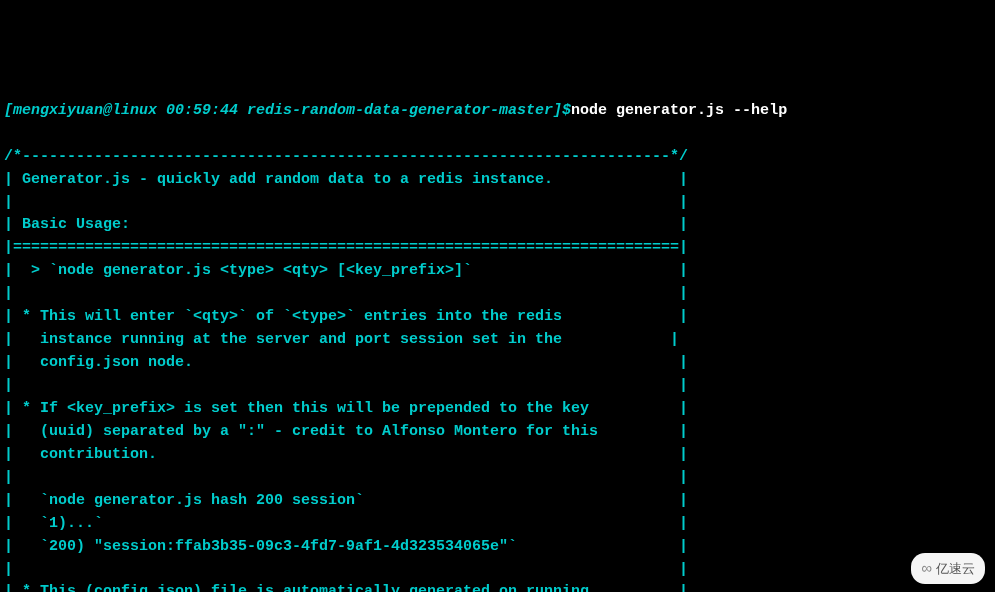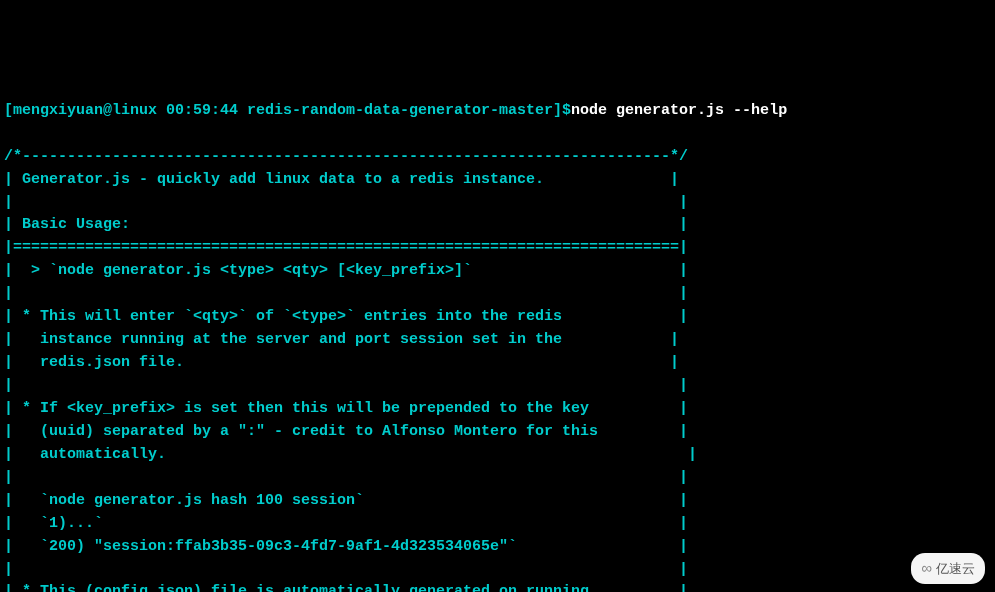--- a/index.html
+++ b/index.html
@@ -17,20 +17,21 @@
       width: 995px;
       height: 592px;
       position: relative;
       font-weight: bold;
     }
     .terminal {
       padding: 8px 4px;
     }
     .prompt-user {
       color: #00cccc;
+      font-style: italic;
     }
     .prompt-cmd {
       color: #ffffff;
     }
     .help-text {
       color: #00cccc;
     }
     .watermark {
       position: absolute;
       bottom: 8px;
@@ -52,35 +53,35 @@
     }
   </style>
 </head>
 <body>
 
 
 
 <div class="terminal"><span class="prompt-user">[mengxiyuan@linux 00:59:44 redis-random-data-generator-master]$</span><span class="prompt-cmd">node generator.js --help</span>
 <span> </span>
 <span class="help-text">/*------------------------------------------------------------------------*/</span>
-<span class="help-text">| Generator.js - quickly add linux data to a redis instance.              |</span>
+<span class="help-text">| Generator.js - quickly add random data to a redis instance.              |</span>
 <span class="help-text">|                                                                          |</span>
 <span class="help-text">| Basic Usage:                                                             |</span>
 <span class="help-text">|==========================================================================|</span>
 <span class="help-text">|  &gt; `node generator.js &lt;type&gt; &lt;qty&gt; [&lt;key_prefix&gt;]`                       |</span>
 <span class="help-text">|                                                                          |</span>
 <span class="help-text">| * This will enter `&lt;qty&gt;` of `&lt;type&gt;` entries into the redis             |</span>
 <span class="help-text">|   instance running at the server and port session set in the            |</span>
-<span class="help-text">|   redis.json file.                                                      |</span>
+<span class="help-text">|   config.json node.                                                      |</span>
 <span class="help-text">|                                                                          |</span>
 <span class="help-text">| * If &lt;key_prefix&gt; is set then this will be prepended to the key          |</span>
 <span class="help-text">|   (uuid) separated by a ":" - credit to Alfonso Montero for this         |</span>
-<span class="help-text">|   automatically.                                                          |</span>
+<span class="help-text">|   contribution.                                                          |</span>
 <span class="help-text">|                                                                          |</span>
-<span class="help-text">|   `node generator.js hash 100 session`                                   |</span>
+<span class="help-text">|   `node generator.js hash 200 session`                                   |</span>
 <span class="help-text">|   `1)...`                                                                |</span>
 <span class="help-text">|   `200) "session:ffab3b35-09c3-4fd7-9af1-4d323534065e"`                  |</span>
 <span class="help-text">|                                                                          |</span>
 <span class="help-text">| * This (config.json) file is automatically generated on running          |</span>
 
 
 </div>
 
 <div class="watermark">
   <span class="watermark-icon">∞</span>

